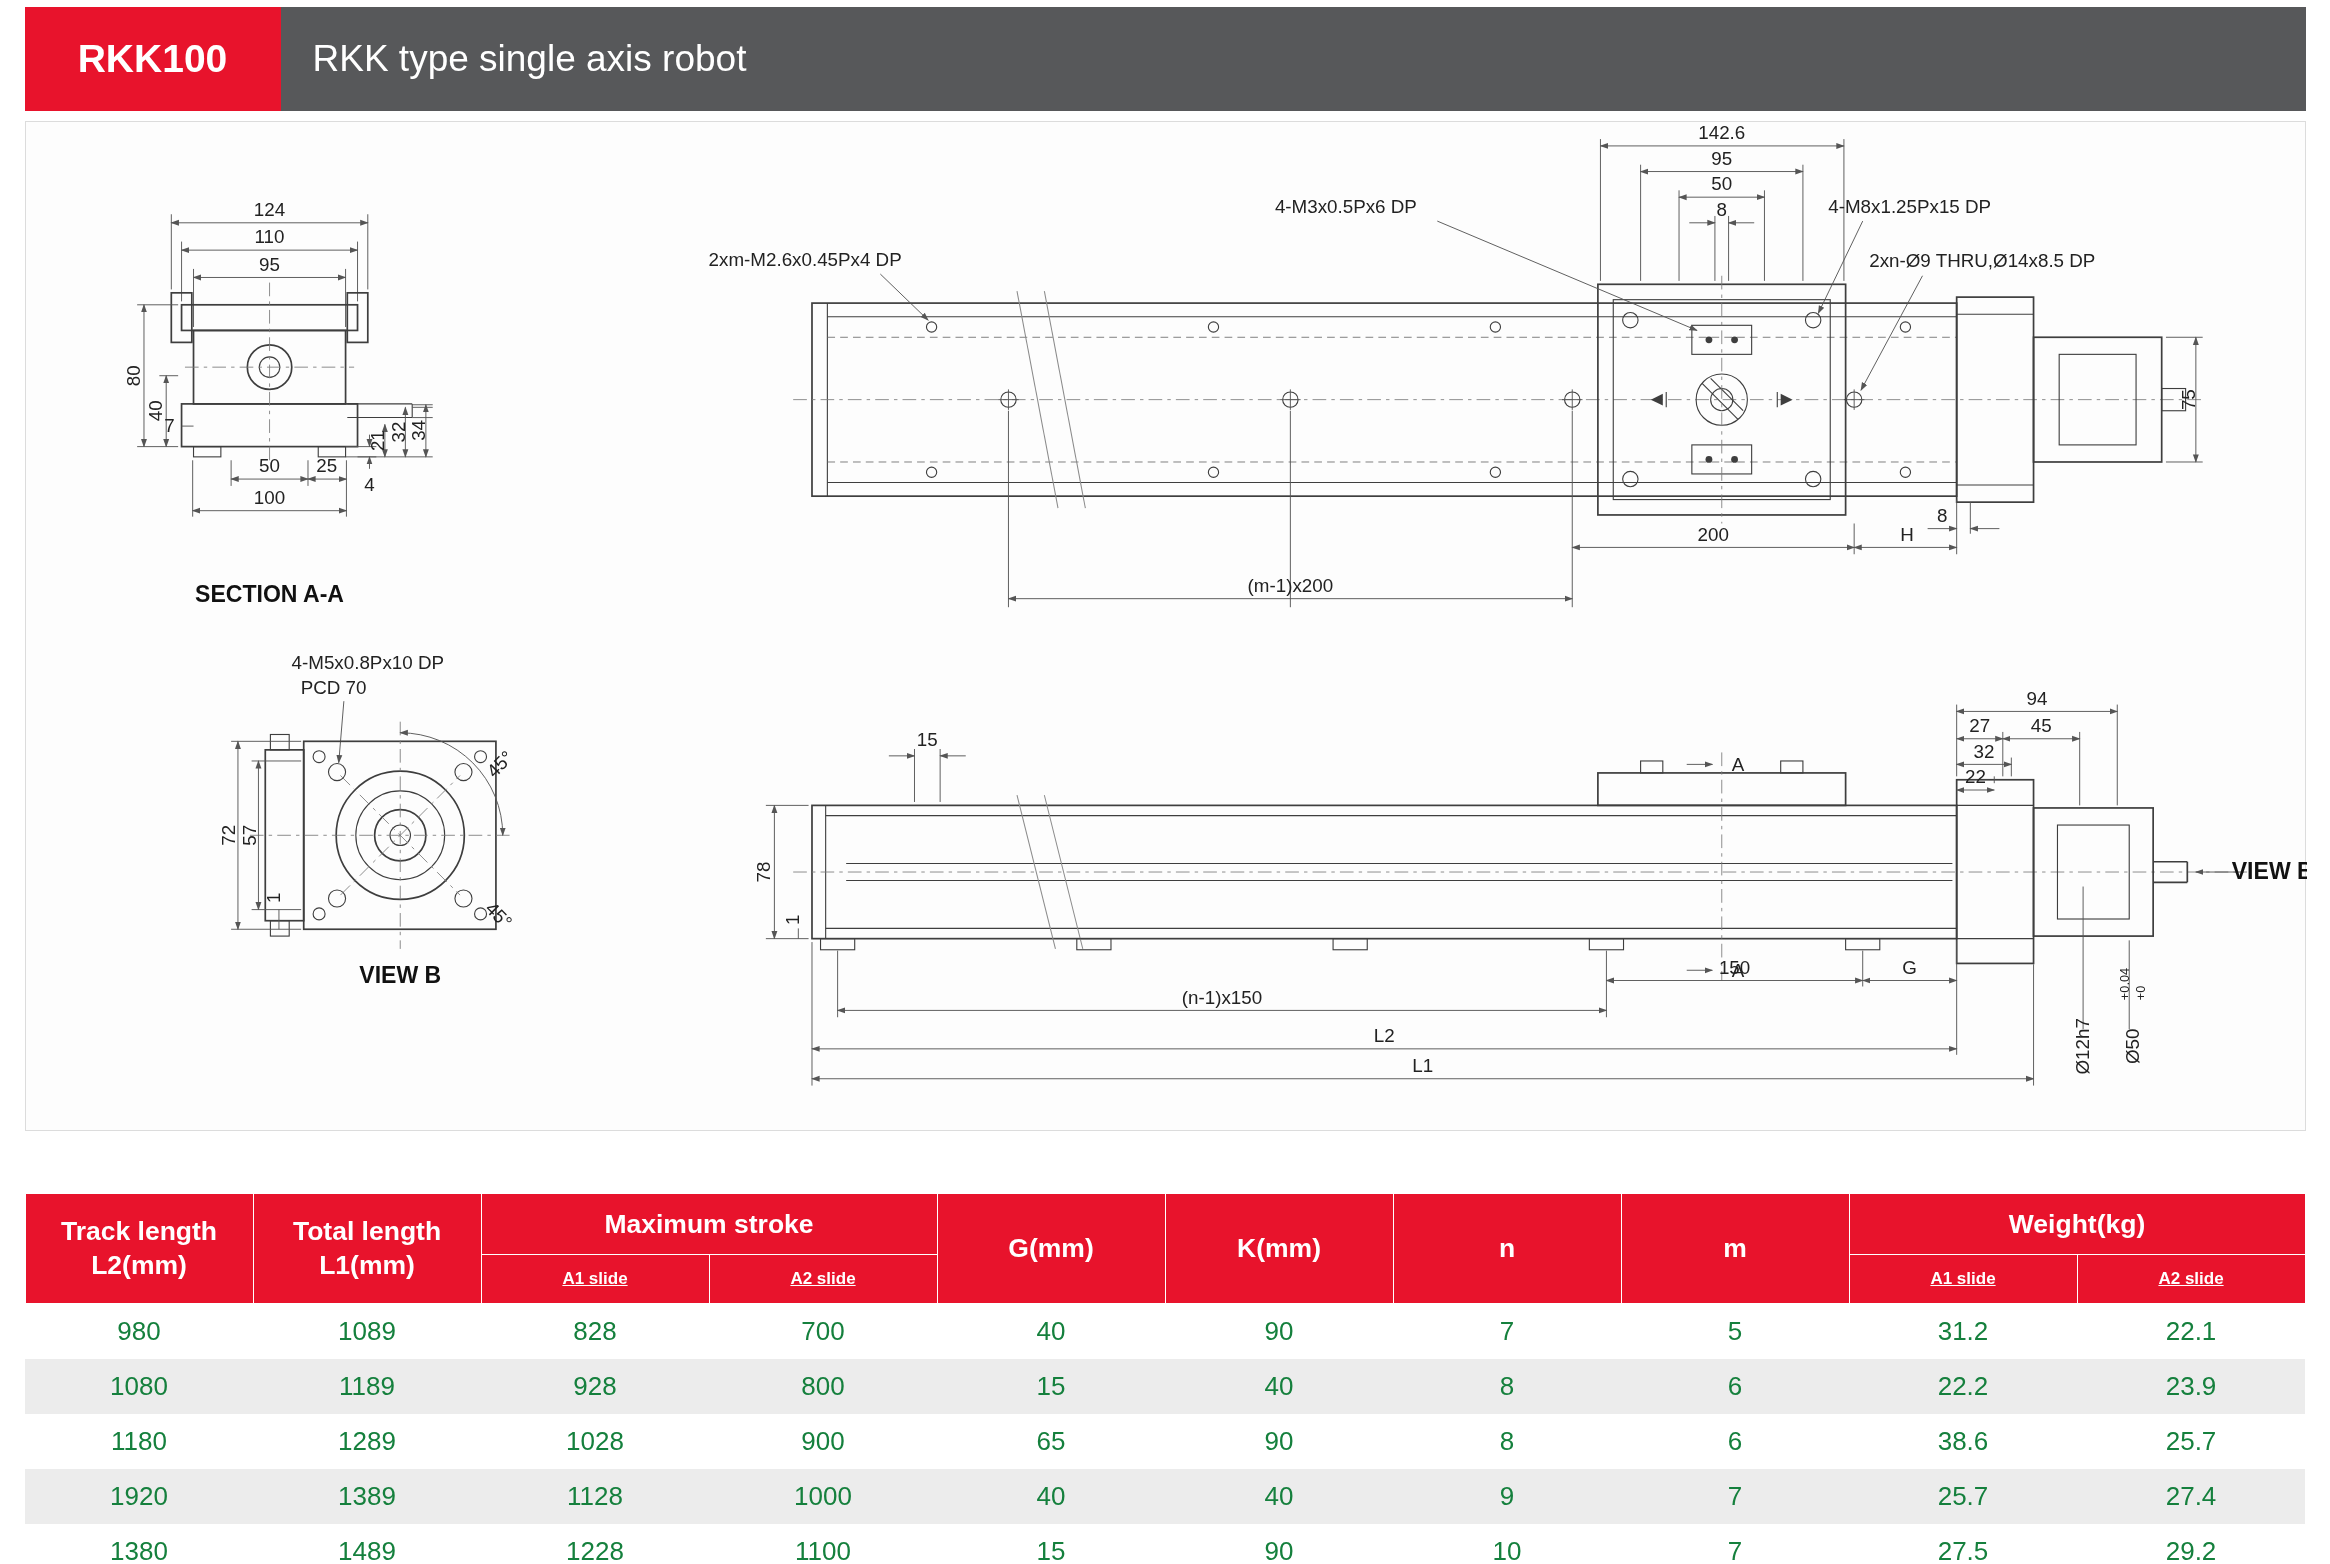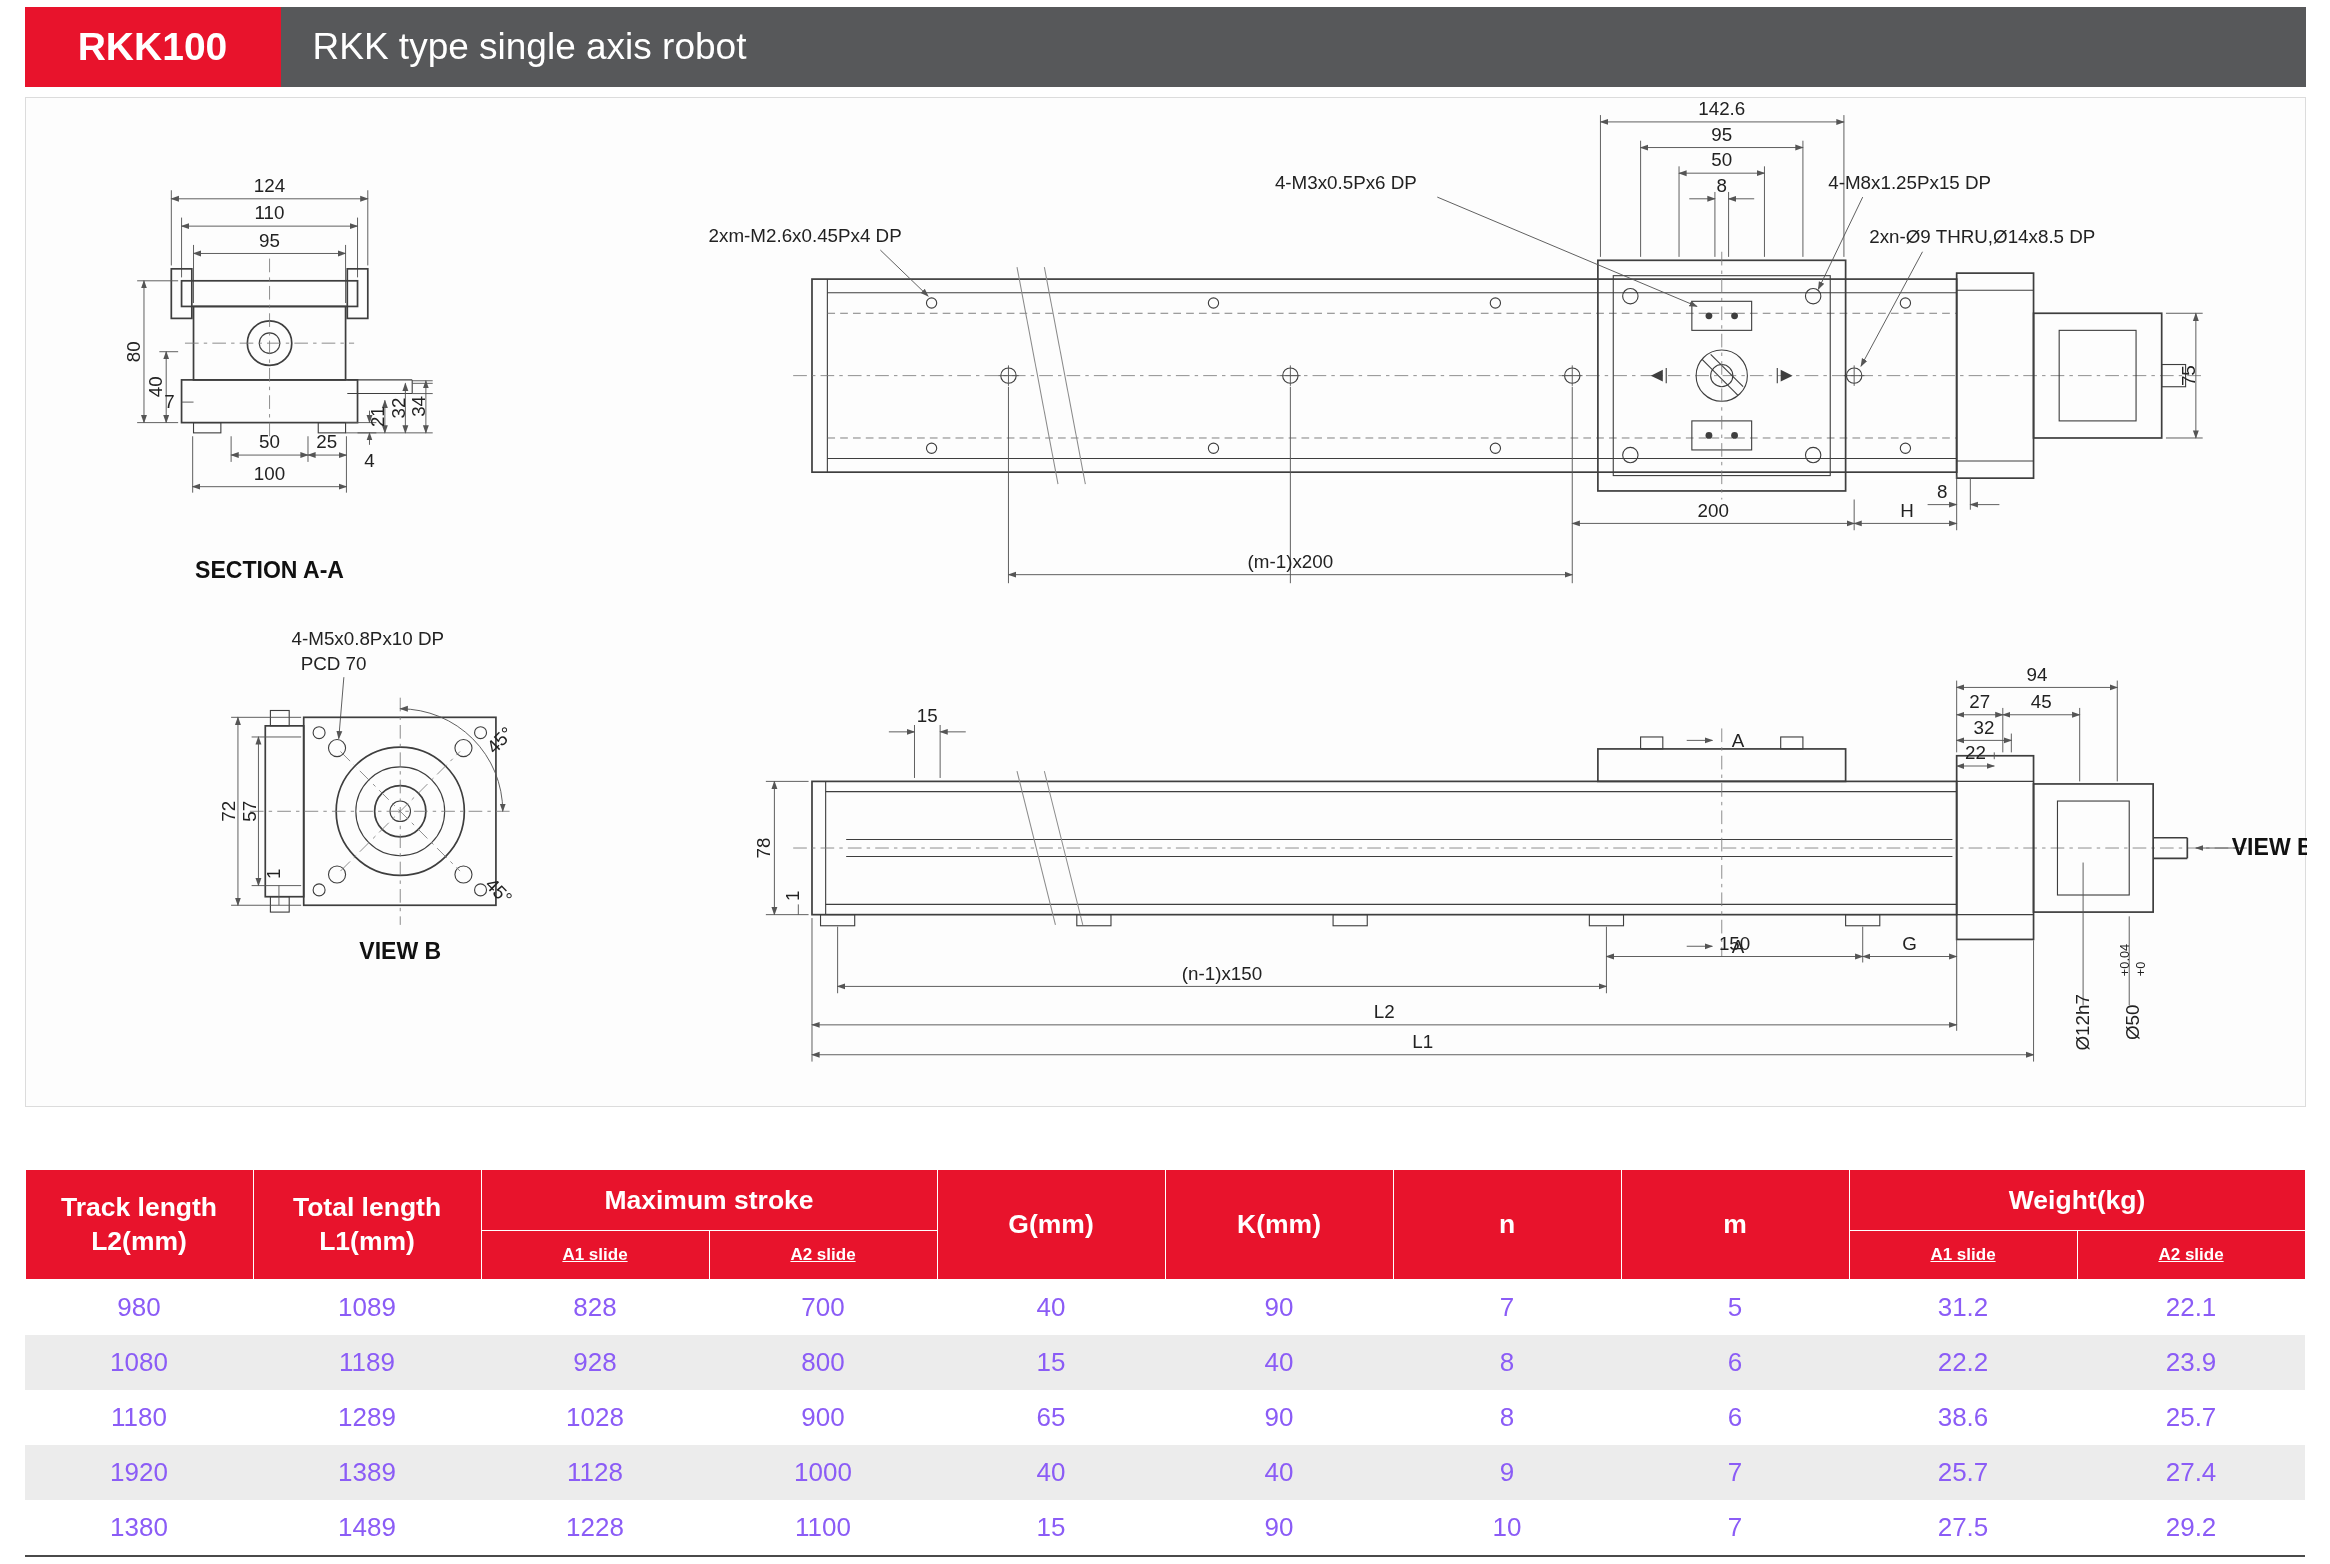--- a/index.html
+++ b/index.html
@@ -1,20 +1,20 @@
 <!DOCTYPE html>
 <html style="font-size:13.7px"><head>
 <meta charset="utf-8">
 <style>
   html,body{margin:0;padding:0;background:#fff;}
   body{width:2330px;height:1564px;font-family:"Liberation Sans","DejaVu Sans",sans-serif;overflow:hidden;}
   .page{width:2281px;margin:0 auto;padding-top:6.8px;}
 
   
-  .hdr{display:flex;height:80px;background:#57585a;}
+  .hdr{display:flex;height:104px;background:#57585a;}
   .hdr .badge{background:#e8132c;color:#fff;font-size:39px;font-weight:bold;
               display:flex;align-items:center;justify-content:center;width:256px;flex:none;}
   .hdr .title{color:#fff;font-size:37px;display:flex;align-items:center;padding-left:32px;}
 
   
   .panel{margin-top:10.3px;border:0.9px solid #dcdcdc;background:#fdfdfd;height:1008px;}
   svg{display:block}
   .obj{fill:none;stroke:#3e3e3e;stroke-width:2}
   .obj2{fill:none;stroke:#3e3e3e;stroke-width:1.3}
   .dim,.ext{fill:none;stroke:#555;stroke-width:1.1}
@@ -27,21 +27,21 @@
   .dot{fill:#3e3e3e}
   .fill{fill:#3e3e3e;stroke:none}
 
   
   .spec{width:2281px;margin-top:62px;border-collapse:collapse;table-layout:fixed;border-bottom:2.6px solid #4a4a4a;}
   .spec th{background:#e8132c;color:#fff;border:1.7px solid #fff;text-align:center;vertical-align:middle;}
   .spec th .h1{display:block;font-size:26.5px;font-weight:bold;line-height:1.25;}
   .spec th .h2{display:block;font-size:17px;font-weight:bold;line-height:1.2;text-decoration:underline;}
   .spec thead tr:first-child th{height:58px;}
   .spec thead tr:last-child th{height:46px;}
-  .spec td{font-size:26px;color:#8b5cf6;text-align:center;padding:12px 0;}
+  .spec td{font-size:26px;color:#15803d;text-align:center;padding:12px 0;}
   .spec tbody tr:nth-child(even){background:#ececec;}
   .spec tbody tr:nth-child(odd){background:#fff;}
 </style>
 </head>
 <body>
 
 <div class="page">
 
   <div class="hdr">
     <div class="badge">RKK100</div>

